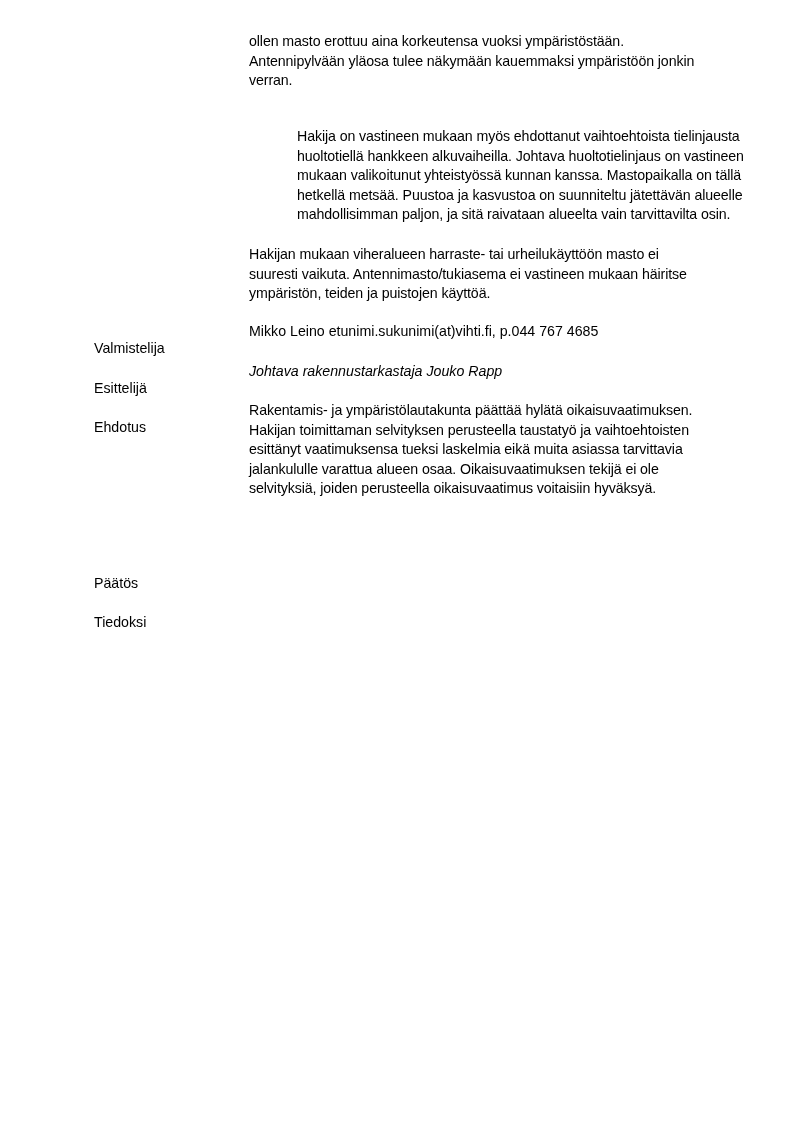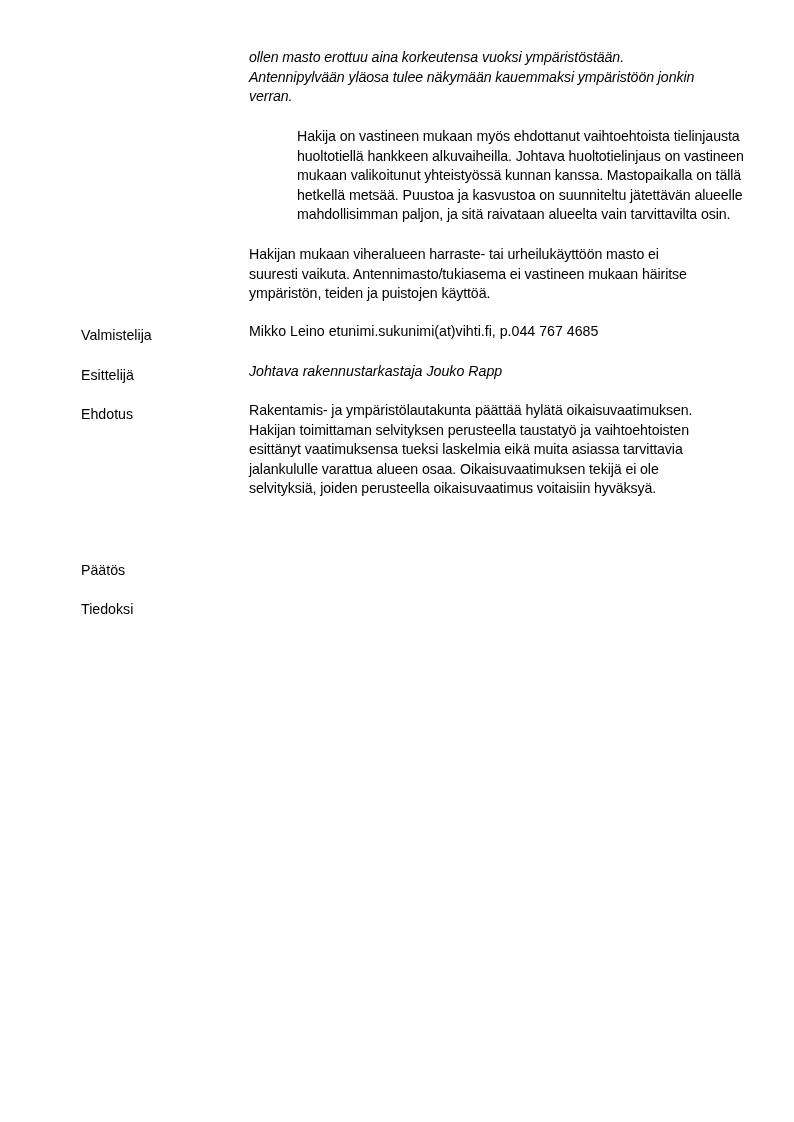--- a/index.html
+++ b/index.html
@@ -8,32 +8,32 @@
       font-family: "Liberation Sans", "DejaVu Sans", sans-serif;
       color: #000000; font-size: 14.2px;
     }
     .para {
       position: absolute; left: 249px; width: 500px;
       line-height: 19.6px; margin: 0;
       letter-spacing: -0.1px;
     }
     .para .ln { display: block; white-space: nowrap; }
     .label {
-      position: absolute; left: 77px; margin: 4px;
+      position: absolute; left: 77px; margin: 17px;
       line-height: 19.6px; white-space: nowrap;
     }
     .value {
       position: absolute; left: 249px; margin: 0;
       line-height: 19.6px; white-space: nowrap;
     }
   </style>
 </head>
 <body>
 
-<div class="para" style="top:48px;font-style:italic;">
+<div class="para" style="top:32px;">
   <span class="ln">ollen masto erottuu aina korkeutensa vuoksi ympäristöstään.</span>
   <span class="ln">Antennipylvään yläosa tulee näkymään kauemmaksi ympäristöön jonkin</span>
   <span class="ln">verran.</span>
 </div>
 
 <div class="para" style="top:127px;margin-left:48px;">
   <span class="ln">Hakija on vastineen mukaan myös ehdottanut vaihtoehtoista tielinjausta</span>
   <span class="ln">huoltotiellä hankkeen alkuvaiheilla. Johtava huoltotielinjaus on vastineen</span>
   <span class="ln">mukaan valikoitunut yhteistyössä kunnan kanssa. Mastopaikalla on tällä</span>
   <span class="ln">hetkellä metsää. Puustoa ja kasvustoa on suunniteltu jätettävän alueelle</span>

